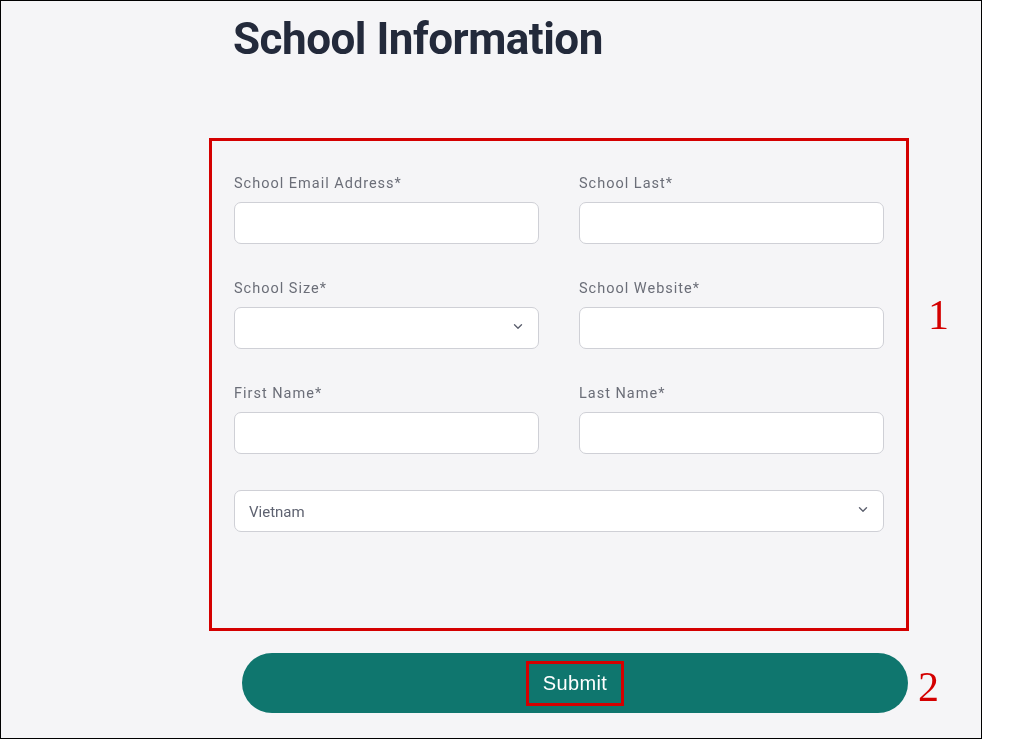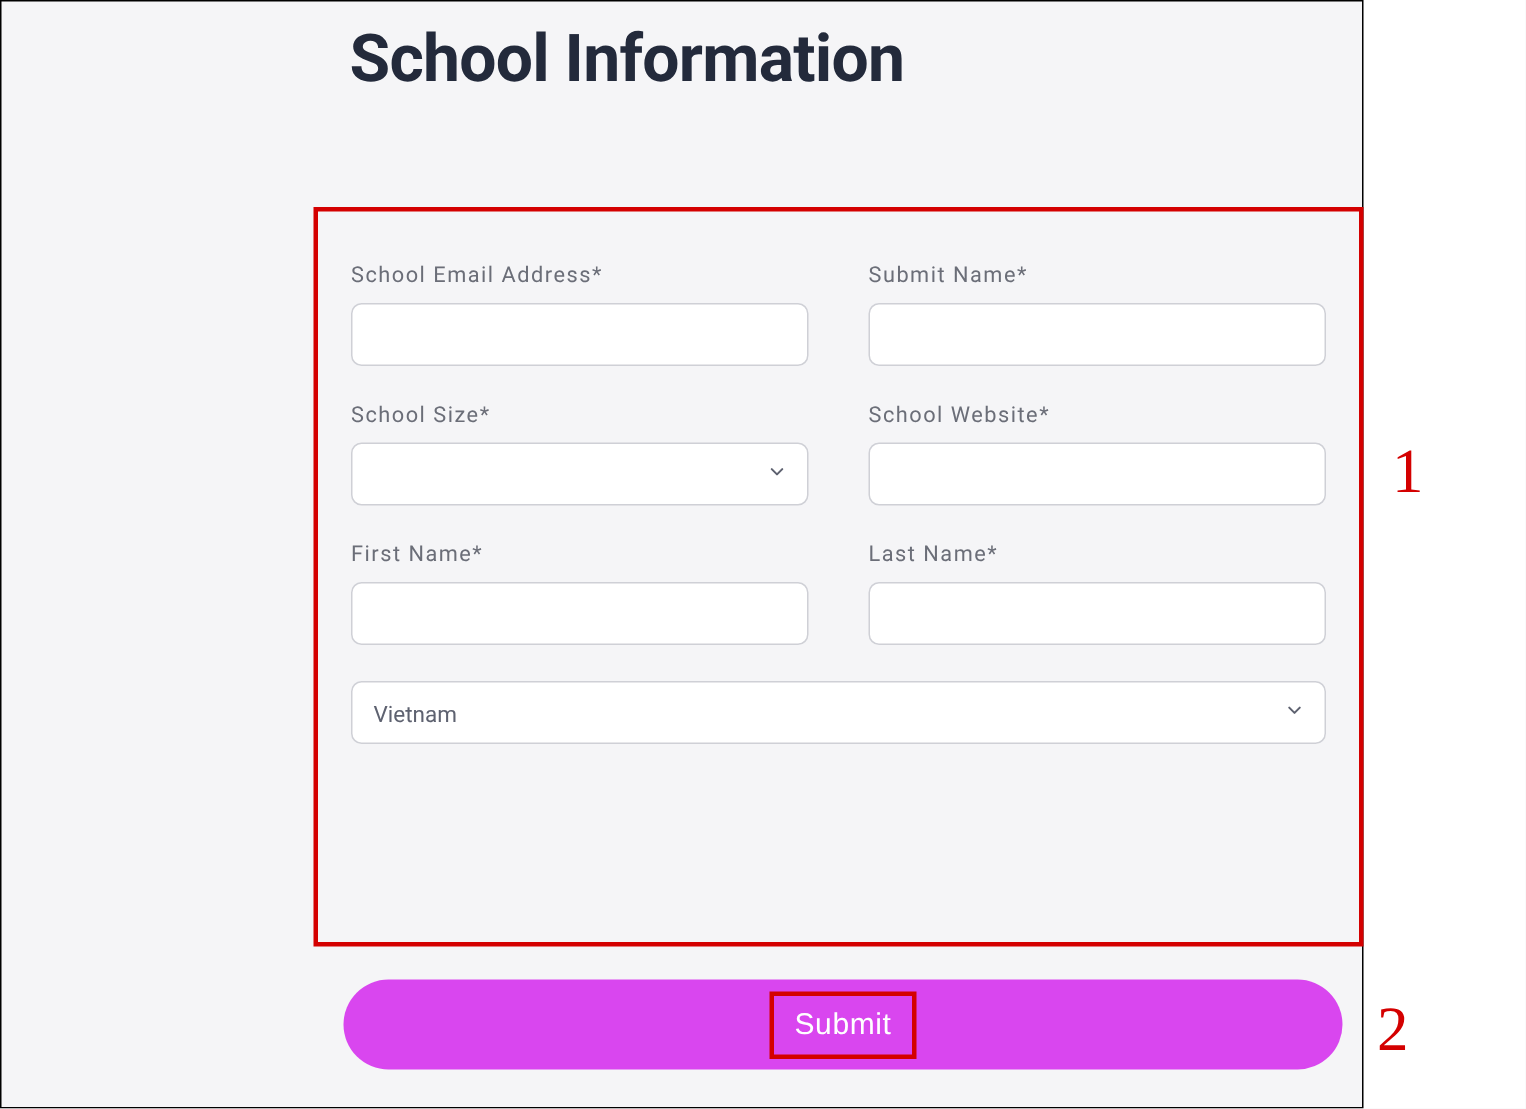--- a/index.html
+++ b/index.html
@@ -7,21 +7,21 @@
       margin: 0;
       padding: 0;
     }
     html, body {
       width: 1017px;
       height: 739px;
       font-family: -apple-system, BlinkMacSystemFont, "Segoe UI", Roboto, sans-serif;
       overflow: hidden;
     }
     .page {
-      width: 909px;
+      width: 982px;
       height: 739px;
       background: #f5f5f7;
       border: 1px solid #000;
       position: relative;
       padding: 0;
     }
     .heading {
       font-size: 44px;
       font-weight: 700;
       color: #232a3b;
@@ -36,21 +36,21 @@
       top: 137px;
       width: 700px;
       height: 493px;
       border: 3px solid #d40000;
       background: transparent;
       padding: 34px 22px 18px 22px;
     }
     .row {
       display: flex;
       gap: 40px;
-      margin-bottom: 24px;
+      margin-bottom: 36px;
     }
     .field {
       flex: 1;
       display: flex;
       flex-direction: column;
     }
     .field-label {
       font-size: 14.5px;
       color: #6b6e78;
       letter-spacing: 1px;
@@ -88,25 +88,25 @@
     }
     .chevron {
       position: absolute;
       right: 14px;
       top: 50%;
       transform: translateY(-50%);
       pointer-events: none;
     }
     .submit-btn {
       position: absolute;
-      left: 228px;
+      left: 241px;
       top: 652px;
       width: 666px;
       height: 60px;
-      background: #d946ef;
+      background: #0f766e;
       border: none;
       border-radius: 32px;
       color: #fff;
       font-size: 20px;
       letter-spacing: 0.4px;
       cursor: pointer;
       display: flex;
       align-items: center;
       justify-content: center;
     }
@@ -140,21 +140,21 @@
   <h1 class="heading">School Information</h1>
 
   <div class="form-box">
 
     <div class="row">
       <div class="field">
         <label class="field-label">School Email Address*</label>
         <input type="text" class="text-input" value="" style="">
       </div>
       <div class="field">
-        <label class="field-label">Submit Name*</label>
+        <label class="field-label">School Last*</label>
         <input type="text" class="text-input" value="" style="">
       </div>
     </div>
 
     <div class="row">
       <div class="field">
         <label class="field-label">School Size*</label>
         <div class="select-wrap">
           <div class="select-control"></div>
           <span class="chevron">

